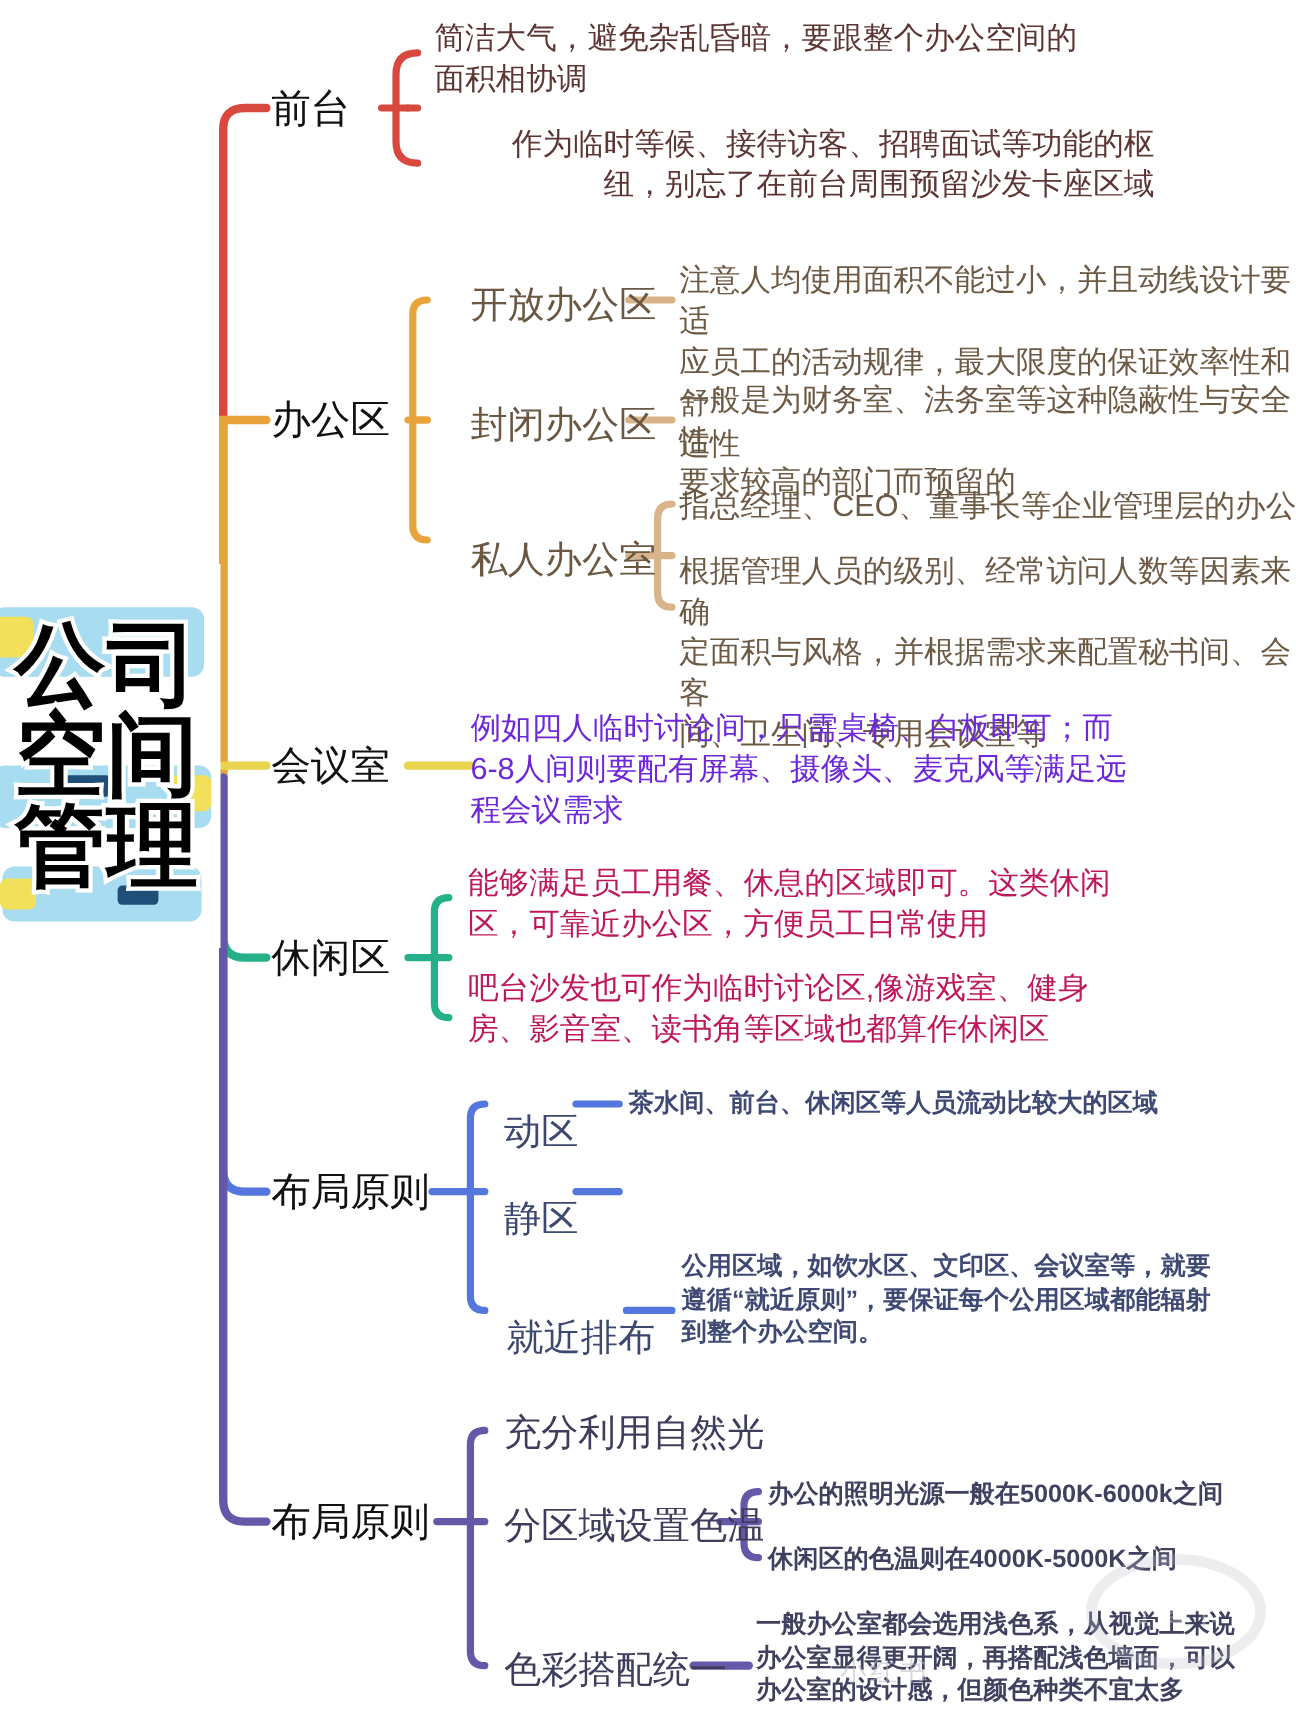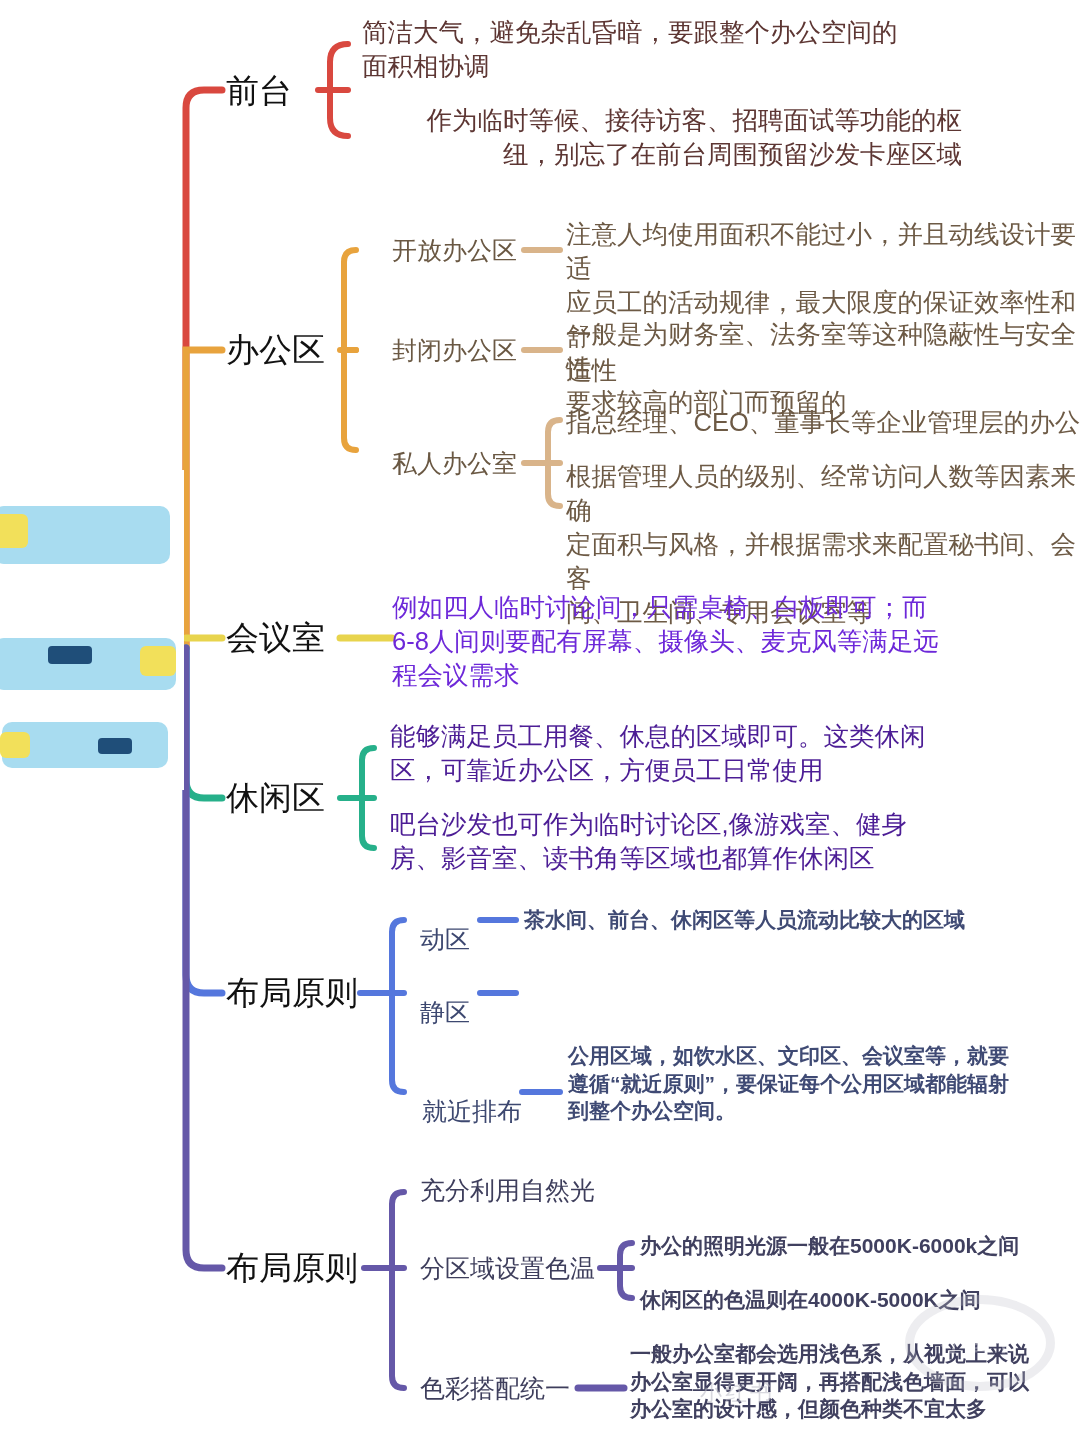--- a/index.html
+++ b/index.html
@@ -50,21 +50,21 @@
   .n1 {
     position: absolute;
     font-size: 33px;
     font-weight: 500;
     color: #111111;
     white-space: nowrap;
     line-height: 1;
   }
   .n2 {
     position: absolute;
-    font-size: 25px;
+    font-size: 31px;
     white-space: nowrap;
     line-height: 1;
   }
   .leaf {
     position: absolute;
     font-size: 25.5px;
     line-height: 1.33;
     white-space: pre-line;
   }
   .leaf-sm {
@@ -72,21 +72,21 @@
     font-size: 21px;
     line-height: 1.32;
     white-space: pre-line;
     font-weight: bold;
   }
 
   
   .c-red   { color: #5d3633; }
   .c-tan   { color: #6d5a45; }
   .c-olive { color: #6d28d9; }
-  .c-green { color: #4c1d95; }
+  .c-green { color: #be185d; }
   .c-blue  { color: #3f4a74; }
   .c-purp  { color: #40405f; }
   .l2-tan   { color: #6a5843; }
   .l2-blue  { color: #3d4870; margin-top: 19px; }
   .l2-purp  { color: #3e3e5c; }
 
   
   #wm-logo {
     position: absolute;
     left: 918px; top: 1310px;
@@ -194,20 +194,23 @@
       <g fill="#f2e05a">
         <rect x="0" y="44" width="34" height="34" rx="6"></rect>
         <rect x="146" y="176" width="36" height="30" rx="6"></rect>
         <rect x="6" y="262" width="30" height="26" rx="6"></rect>
       </g>
       <g fill="#1f4e79">
         <rect x="54" y="176" width="44" height="18" rx="4"></rect>
         <rect x="104" y="268" width="34" height="16" rx="4"></rect>
       </g>
     </svg>
+    <div id="center-text">公司
+空间
+管理</div>
   </div>
 
   <div class="n1" style="left:226px; top:74px;">前台</div>
   <div class="leaf c-red" style="left:362px; top:16px; width:600px;">简洁大气，避免杂乱昏暗，要跟整个办公空间的
 面积相协调</div>
   <div class="leaf c-red" style="left:362px; top:104px; width:600px;text-align:right;">作为临时等候、接待访客、招聘面试等功能的枢
 纽，别忘了在前台周围预留沙发卡座区域</div>
 
   <div class="n1" style="left:226px; top:333px;">办公区</div>
 

